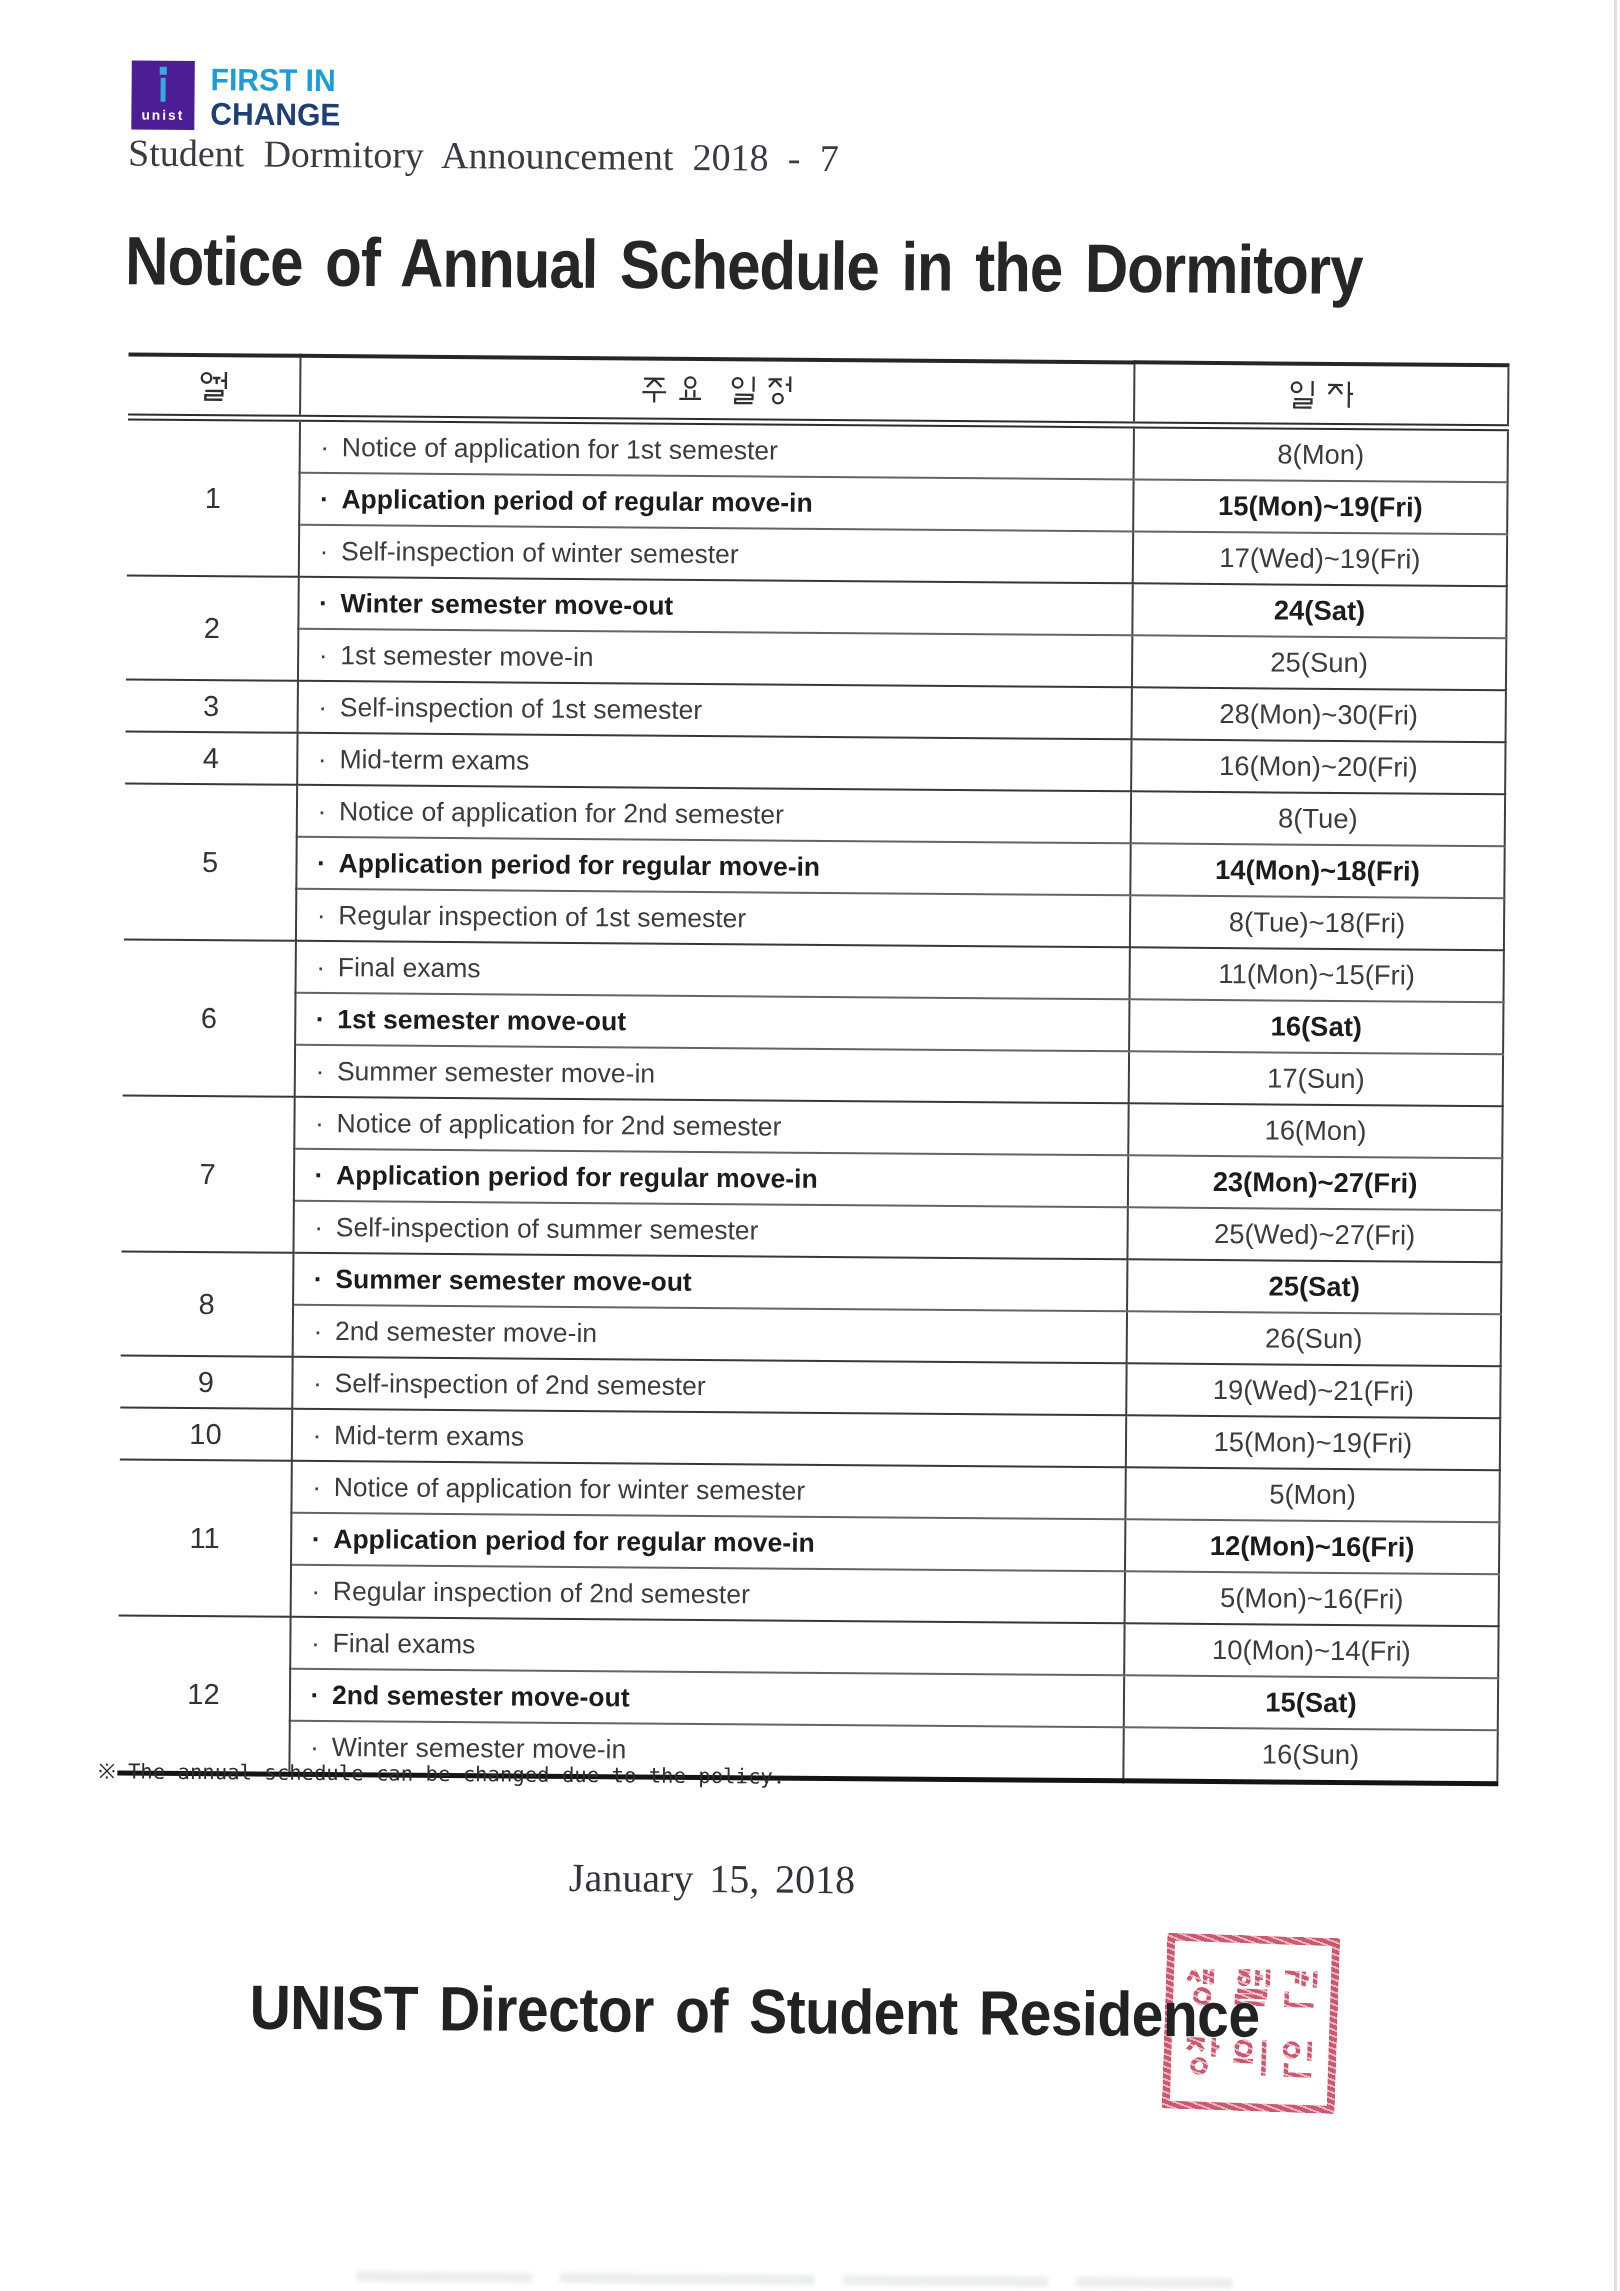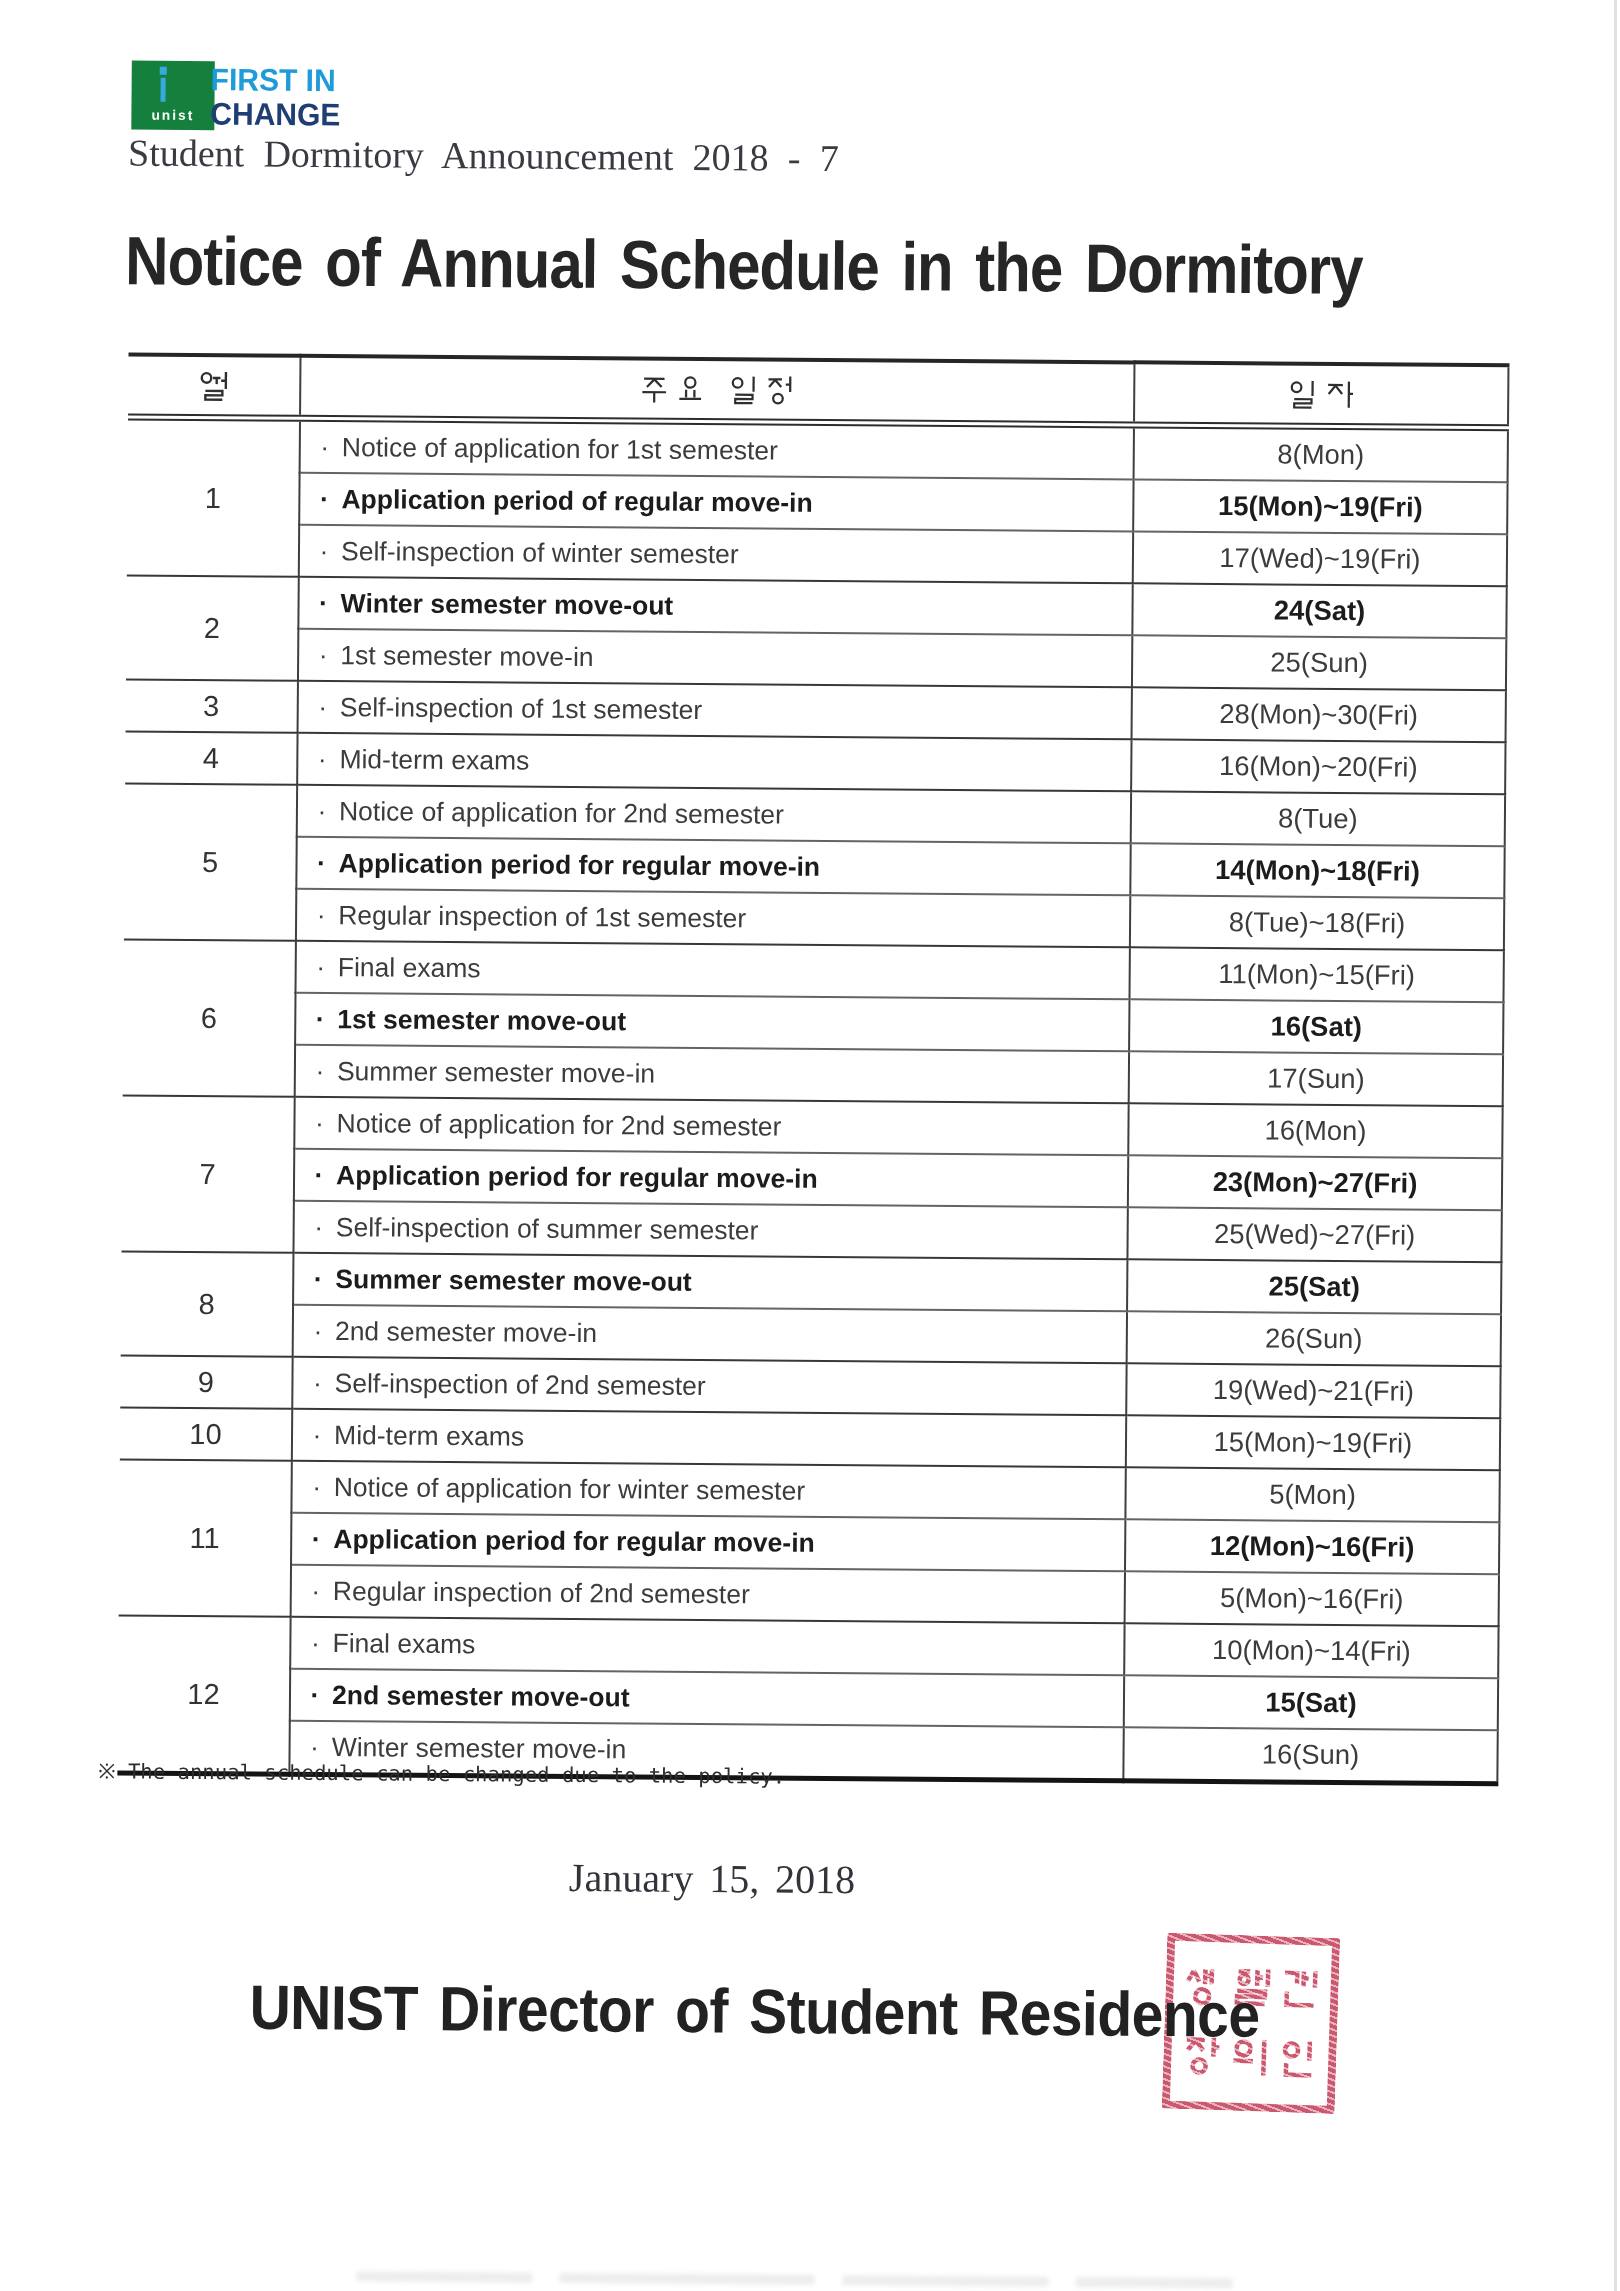--- a/index.html
+++ b/index.html
@@ -1,21 +1,21 @@
 <!DOCTYPE html>
 <html><head>
 <meta charset="utf-8">
 <style>
   html,body{margin:0;padding:0;background:#ffffff;}
   .page{position:relative;width:1620px;height:2292px;background:#ffffff;overflow:hidden;
         font-family:"Liberation Sans",sans-serif;color:#2f2f2f;}
   .sheet{position:absolute;inset:0;transform:rotate(0.45deg);transform-origin:196px 294px;}
 
   
-  .logo-box{position:absolute;left:130px;top:61px;width:63px;height:69px;background:#15803d;padding-left:20px;}
+  .logo-box{position:absolute;left:130px;top:61px;width:63px;height:69px;background:#4c1d95;}
   .logo-i-dot{position:absolute;left:28px;top:5.9px;width:6.9px;height:7.8px;background:#36a9de;}
   .logo-i-bar{position:absolute;left:29px;top:16.7px;width:4.9px;height:24.5px;background:#36a9de;}
   .logo-unist{position:absolute;left:0;right:0;bottom:6.9px;text-align:center;color:#fff;
               font-size:13.7px;font-weight:700;letter-spacing:2px;}
   .tagline{position:absolute;left:209px;top:62px;font-weight:700;font-size:30px;line-height:33px;
            transform:scaleY(1.04);transform-origin:left top;letter-spacing:0;}
   .tag1{color:#1d9cd8;} .tag2{color:#1e3e74;}
 
   .docref{position:absolute;left:127px;top:131px;font-family:"Liberation Serif",serif;
           font-size:38px;color:#3a3a42;word-spacing:9.8px;white-space:nowrap;}

